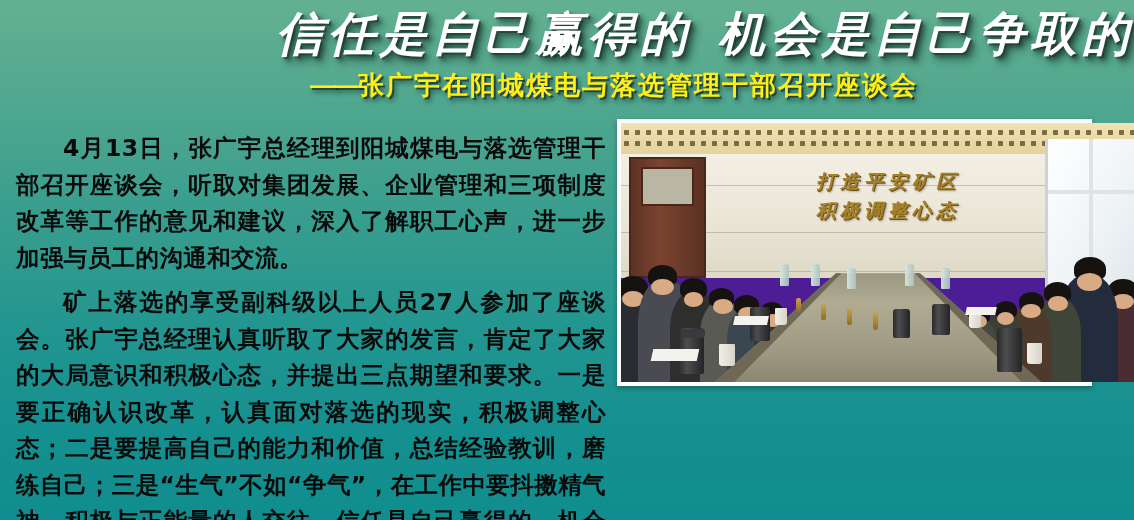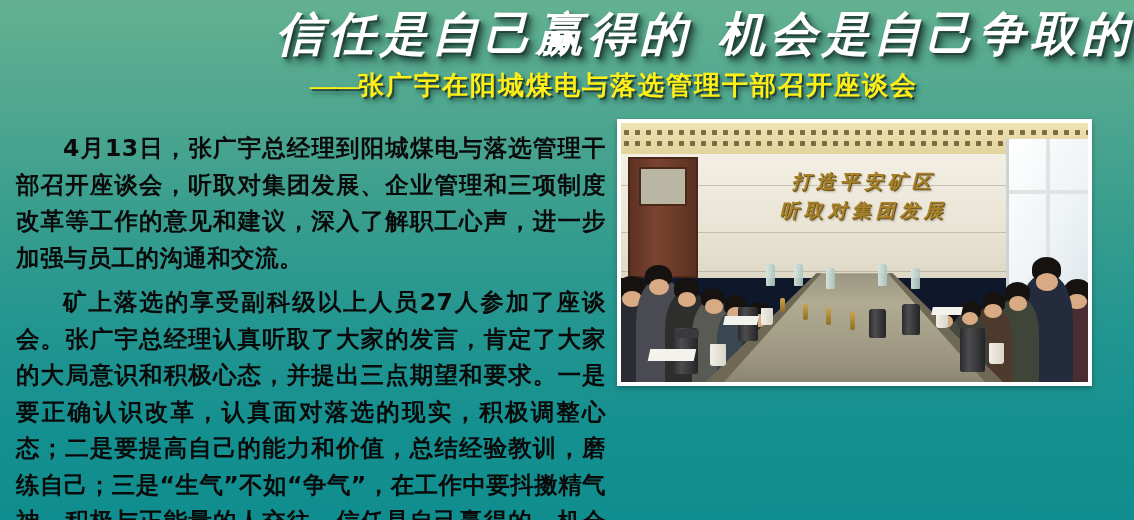--- a/index.html
+++ b/index.html
@@ -53,21 +53,21 @@
        6px 7px 9px rgba(8,25,24,0.45);
     line-height: 1.12;
   }
   .main-title .gap { display:inline-block; width: 26px; }
 
   .sub-title {
     position: absolute;
     left: 0;
     top: 68px;
     width: 918px;
-    font-family: Liberation Serif, serif;
+    font-family: Liberation Sans, sans-serif;
     font-weight: bold;
     font-size: 26px;
     letter-spacing: 2px;
     color: #ffef17;
     white-space: nowrap;
     text-shadow:
        2px 2px 0 rgba(22,45,42,0.7),
        3px 4px 5px rgba(8,26,25,0.6);
   }
   .sub-title .dash {
@@ -105,21 +105,22 @@
     background: #ffffff;
     padding: 4px;
     box-sizing: border-box;
     box-shadow: 0 2px 5px rgba(0,0,0,0.30);
   }
   .photo {
     position: relative;
     width: 100%;
     height: 100%;
     overflow: hidden;
-    background: #0f172a;
+    background: #4c1d95;
+    padding-left: 47px;
   }
 
   
   .ph-ceiling {
     position: absolute; left: 0; top: 0; width: 100%; height: 13%;
     background: linear-gradient(to bottom, #efe3b4, #e2d19a);
   }
   .ph-ceil-dots {
     position: absolute; left: 0; top: 1.5%; width: 100%; height: 9%;
     background-image: radial-gradient(circle, #6b5730 36%, transparent 38%);
@@ -317,21 +318,21 @@
         <div class="ph-window-bar-v"></div>
         <div class="ph-window-bar-h"></div>
       </div>
 
       <div class="ph-door">
         <div class="ph-door-glass"></div>
       </div>
 
       <div class="ph-callig">
         <div>打造平安矿区</div>
-        <div>听取对集团发展</div>
+        <div>积极调整心态</div>
       </div>
 
       <div class="ph-floor"></div>
 
       <div class="ph-people-left">
         <div class="person" style="left:-2%;  width:23%; height:62%;  background:#2b2b33;"></div>
         <div class="hair" style="left:3%;  bottom:58%; width:12%; height:15%;"></div>
         <div class="head" style="left:4.5%;bottom:52%; width:9%;  height:11%;"></div>
 
         <div class="person" style="left:11%; width:22%; height:70%; background:#4a4a52;"></div>

